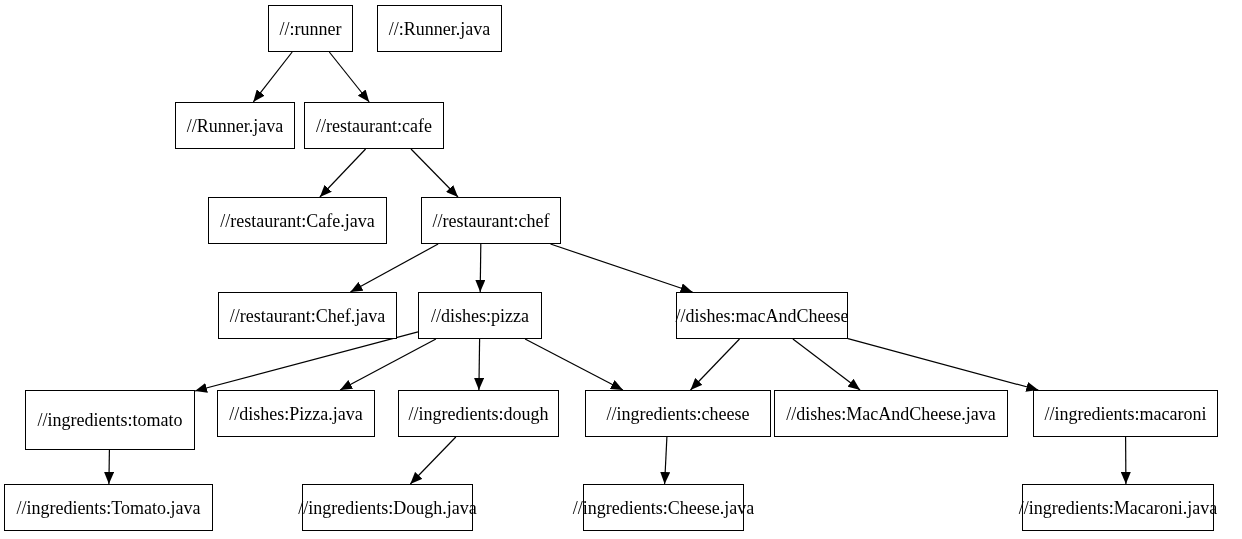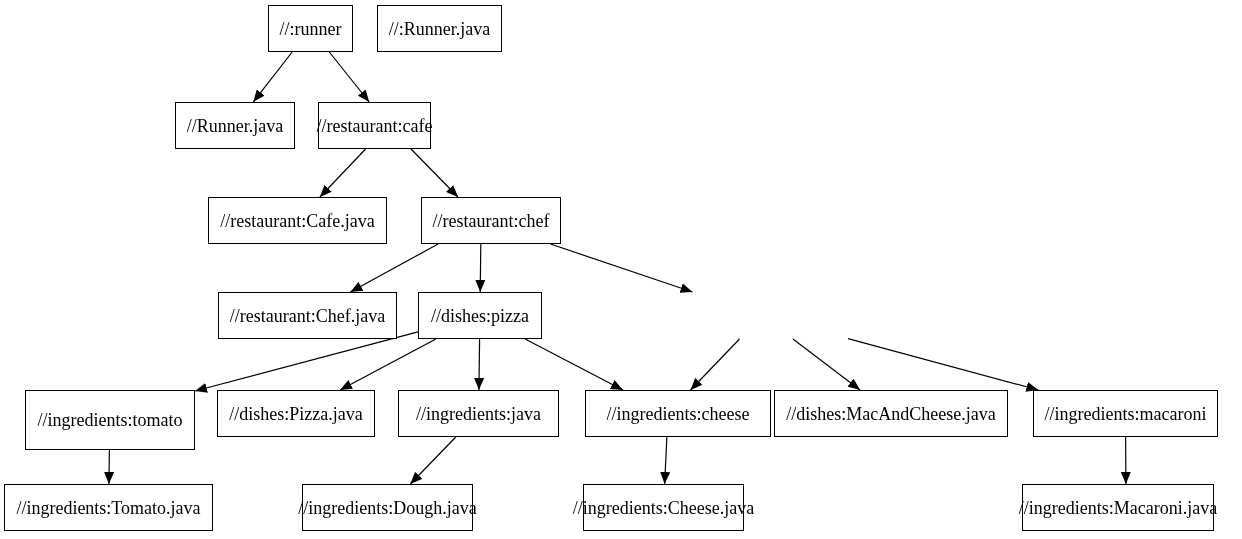--- a/index.html
+++ b/index.html
@@ -66,31 +66,32 @@
       <line x1="109.6" y1="437.0" x2="108.9" y2="484.0" stroke="#000000" stroke-width="1.2" marker-end="url(#arrowhead)"></line>
       <line x1="455.8" y1="437.0" x2="410.3" y2="484.0" stroke="#000000" stroke-width="1.2" marker-end="url(#arrowhead)"></line>
       <line x1="666.9" y1="437.0" x2="664.6" y2="484.0" stroke="#000000" stroke-width="1.2" marker-end="url(#arrowhead)"></line>
       <line x1="1125.6" y1="437.0" x2="1125.9" y2="484.0" stroke="#000000" stroke-width="1.2" marker-end="url(#arrowhead)"></line>
     </svg>
 
   <div class="node" style="left:268px;top:5px;width:85px;height:47px">//:runner</div>
   <div class="node" style="left:377px;top:5px;width:125px;height:47px">//:Runner.java</div>
 
   <div class="node" style="left:175px;top:102px;width:120px;height:47px">//Runner.java</div>
-  <div class="node" style="left:318px;top:102px;width:113px;height:47px">//restaurant:cafe</div>
+  <div class="node" style="left:304px;top:102px;width:140px;height:47px">//restaurant:cafe</div>
 
   <div class="node" style="left:208px;top:197px;width:179px;height:47px">//restaurant:Cafe.java</div>
   <div class="node" style="left:421px;top:197px;width:140px;height:47px">//restaurant:chef</div>
 
   <div class="node" style="left:218px;top:292px;width:179px;height:47px">//restaurant:Chef.java</div>
   <div class="node" style="left:418px;top:292px;width:124px;height:47px">//dishes:pizza</div>
+  <div class="node" style="left:676px;top:292px;width:172px;height:47px">//dishes:macAndCheese</div>
 
   <div class="node" style="left:25px;top:390px;width:170px;height:60px">//ingredients:tomato</div>
   <div class="node" style="left:217px;top:390px;width:158px;height:47px">//dishes:Pizza.java</div>
-  <div class="node" style="left:398px;top:390px;width:161px;height:47px">//ingredients:java</div>
+  <div class="node" style="left:398px;top:390px;width:161px;height:47px">//ingredients:dough</div>
   <div class="node" style="left:585px;top:390px;width:186px;height:47px">//ingredients:cheese</div>
   <div class="node" style="left:774px;top:390px;width:234px;height:47px">//dishes:MacAndCheese.java</div>
   <div class="node" style="left:1033px;top:390px;width:185px;height:47px">//ingredients:macaroni</div>
 
   <div class="node" style="left:4px;top:484px;width:209px;height:47px">//ingredients:Tomato.java</div>
   <div class="node" style="left:302px;top:484px;width:171px;height:47px">//ingredients:Dough.java</div>
   <div class="node" style="left:583px;top:484px;width:161px;height:47px">//ingredients:Cheese.java</div>
   <div class="node" style="left:1022px;top:484px;width:192px;height:47px">//ingredients:Macaroni.java</div>
 
 </div>

